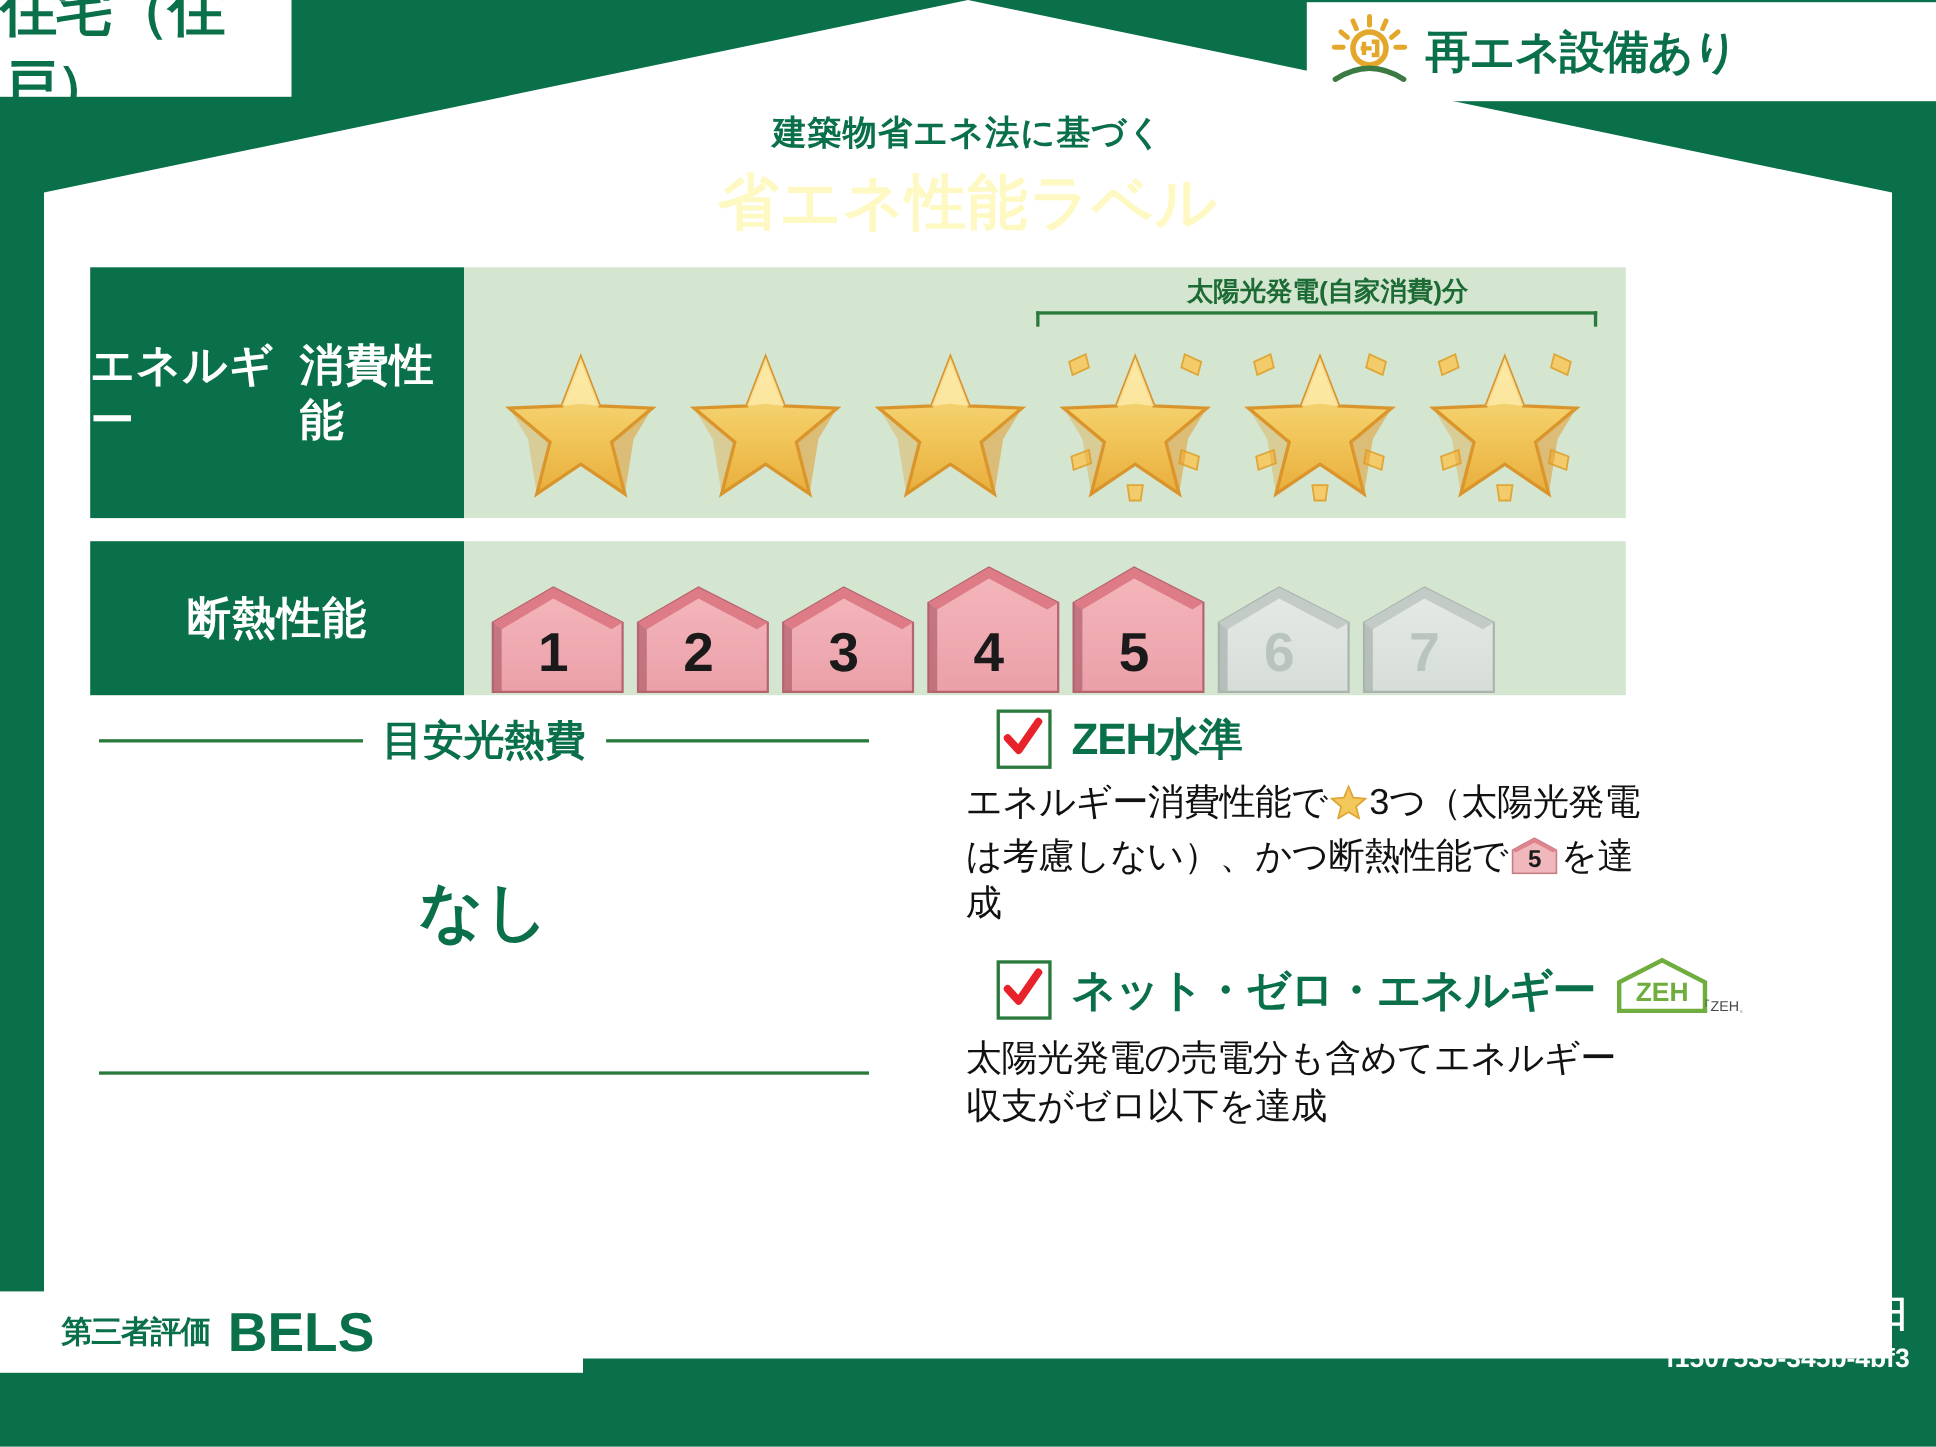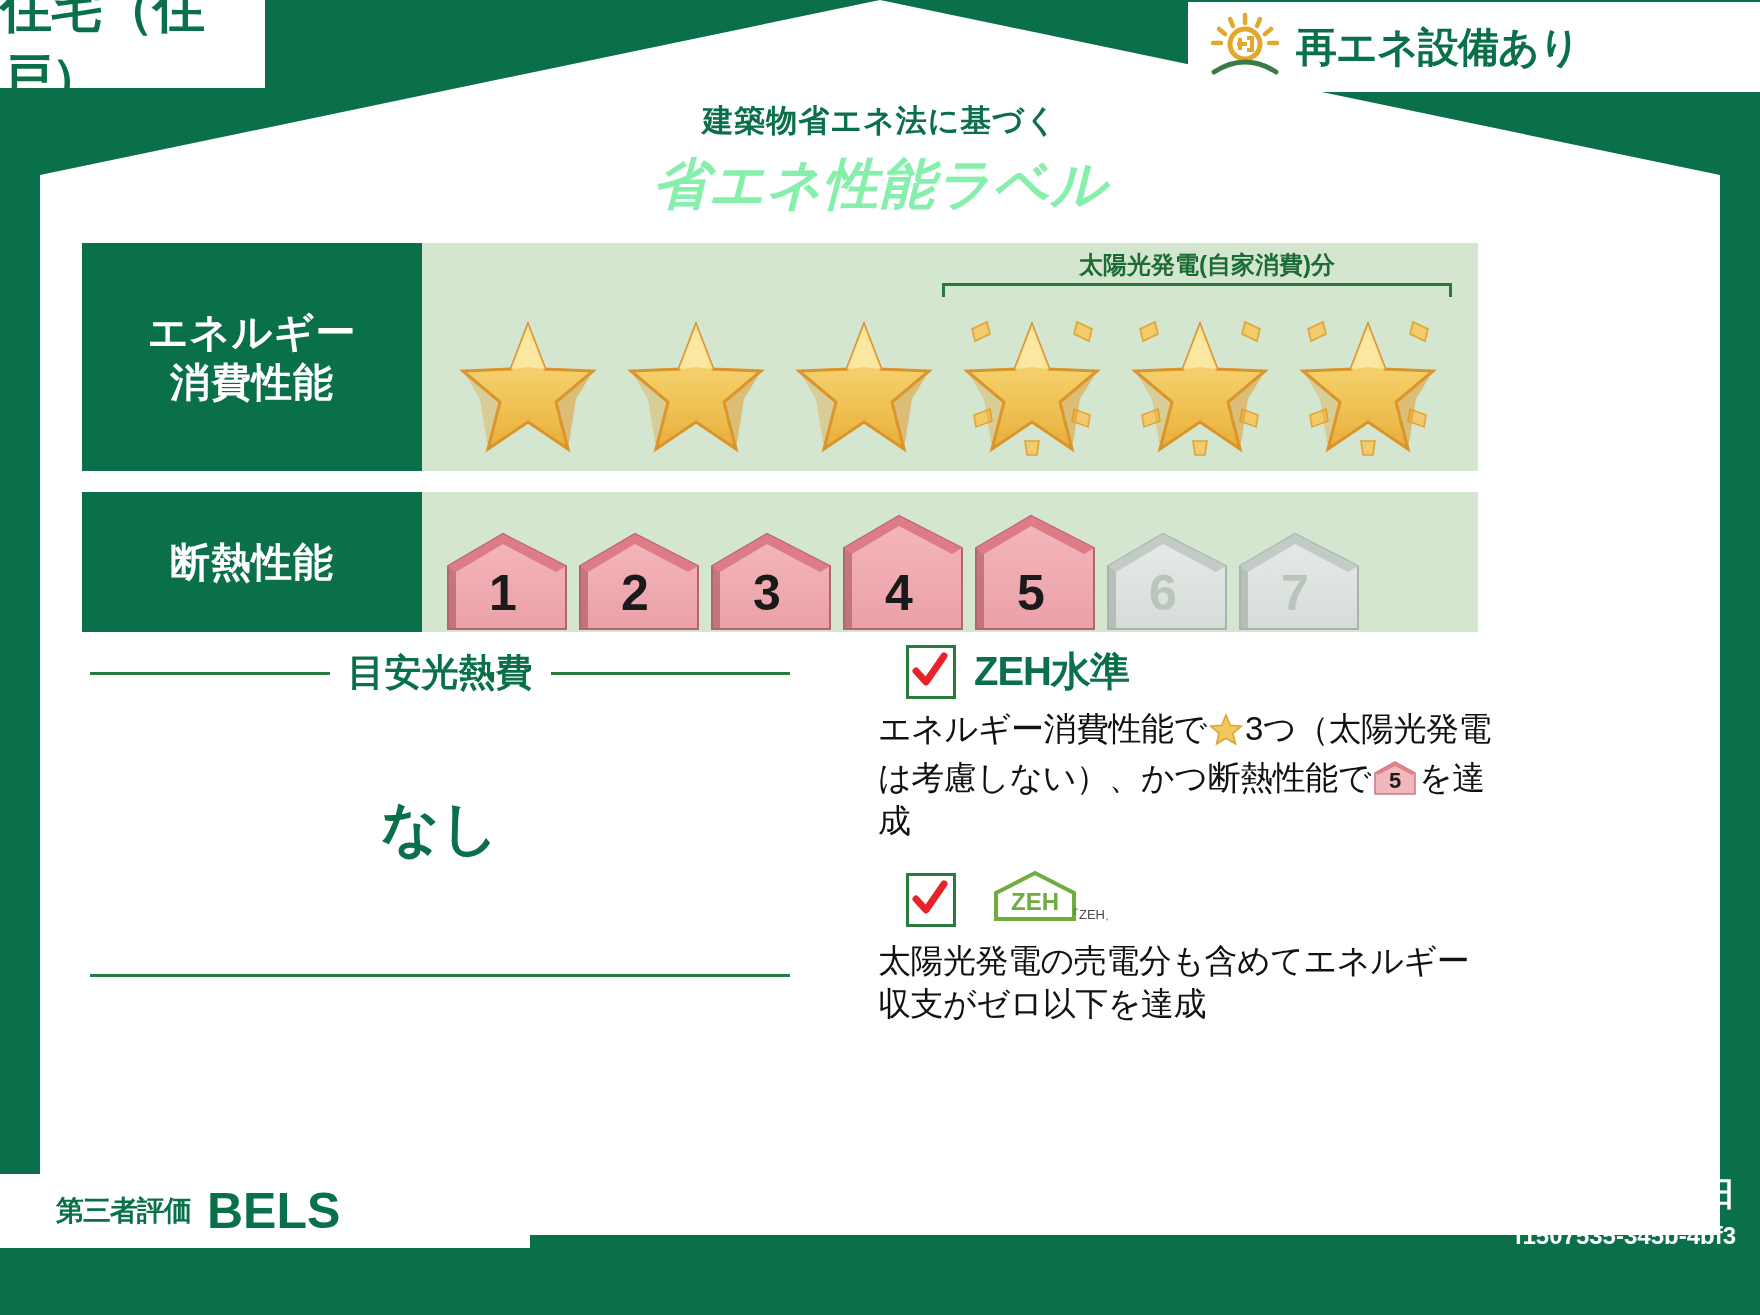--- a/index.html
+++ b/index.html
@@ -43,25 +43,25 @@
     justify-content:flex-start;padding-left:18px;box-sizing:border-box;
   }
   #badge-renew .txt{
     color:#0a7049;font-size:41px;font-weight:bold;margin-left:12px;letter-spacing:-1px;
   }
   
   #title-block{
     position:absolute;left:0;top:100px;width:1760px;text-align:center;z-index:6;
   }
   #title-sub{color:#0a7049;font-size:31px;font-weight:bold;letter-spacing:1px;}
-  #title-main{color:#86efac;font-size:55px;font-weight:bold;letter-spacing:1px;margin-top:6px;font-style:italic;}
+  #title-main{color:#fef9c3;font-size:55px;font-weight:bold;letter-spacing:1px;margin-top:6px;}
   
   .perf-row{position:absolute;z-index:6;display:flex;}
   .row-label{
-    background:#0a7049;color:#ffffff;display:flex;flex-direction:column;
+    background:#0a7049;color:#ffffff;display:flex;flex-direction:row;
     align-items:center;justify-content:center;font-weight:bold;
     font-size:40px;line-height:1.25;letter-spacing:1px;
   }
   .row-field{background:#d4e6d0;position:relative;}
   #row-energy{left:82px;top:243px;width:1396px;height:228px;}
   #row-energy .row-label{width:340px;height:228px;}
   #row-energy .row-field{width:1056px;height:228px;}
   #row-insul{left:82px;top:492px;width:1396px;height:140px;}
   #row-insul .row-label{width:340px;height:140px;}
   #row-insul .row-field{width:1056px;height:140px;}
@@ -439,20 +439,21 @@
           <polygon points="21,1 41,12 38,14 21,5 4,14 1,12" fill="#e0838d"></polygon>
         </svg><span class="n">5</span></span><span>を達成</span>
   </div>
 
   <div class="chk-line">
     <span class="chkbox">
       <svg width="38" height="42" viewBox="0 0 38 42">
         <path d="M5 21 L15 32 L33 6" fill="none" stroke="#e8222a" stroke-width="7" stroke-linecap="round" stroke-linejoin="round"></path>
       </svg>
     </span>
+    <span class="chk-label">ネット・ゼロ・エネルギー</span>
     <span id="zeh-logo">
       <svg width="120" height="58" viewBox="0 0 120 58">
         <path d="M8 24 L47 4 L86 24 L86 50 L8 50 Z" fill="none" stroke="#6fae3e" stroke-width="4"></path>
         <text x="47" y="41" font-family="Liberation Sans, sans-serif" font-size="24" font-weight="bold" fill="#6fae3e" text-anchor="middle">ZEH</text>
         <text x="104" y="50" font-family="Liberation Sans, sans-serif" font-size="13" fill="#4b4b4b" text-anchor="middle">『ZEH』</text>
       </svg>
     </span>
   </div>
   <div class="zeh-desc">
     <span>太陽光発電の売電分も含めてエネルギー</span><br>

